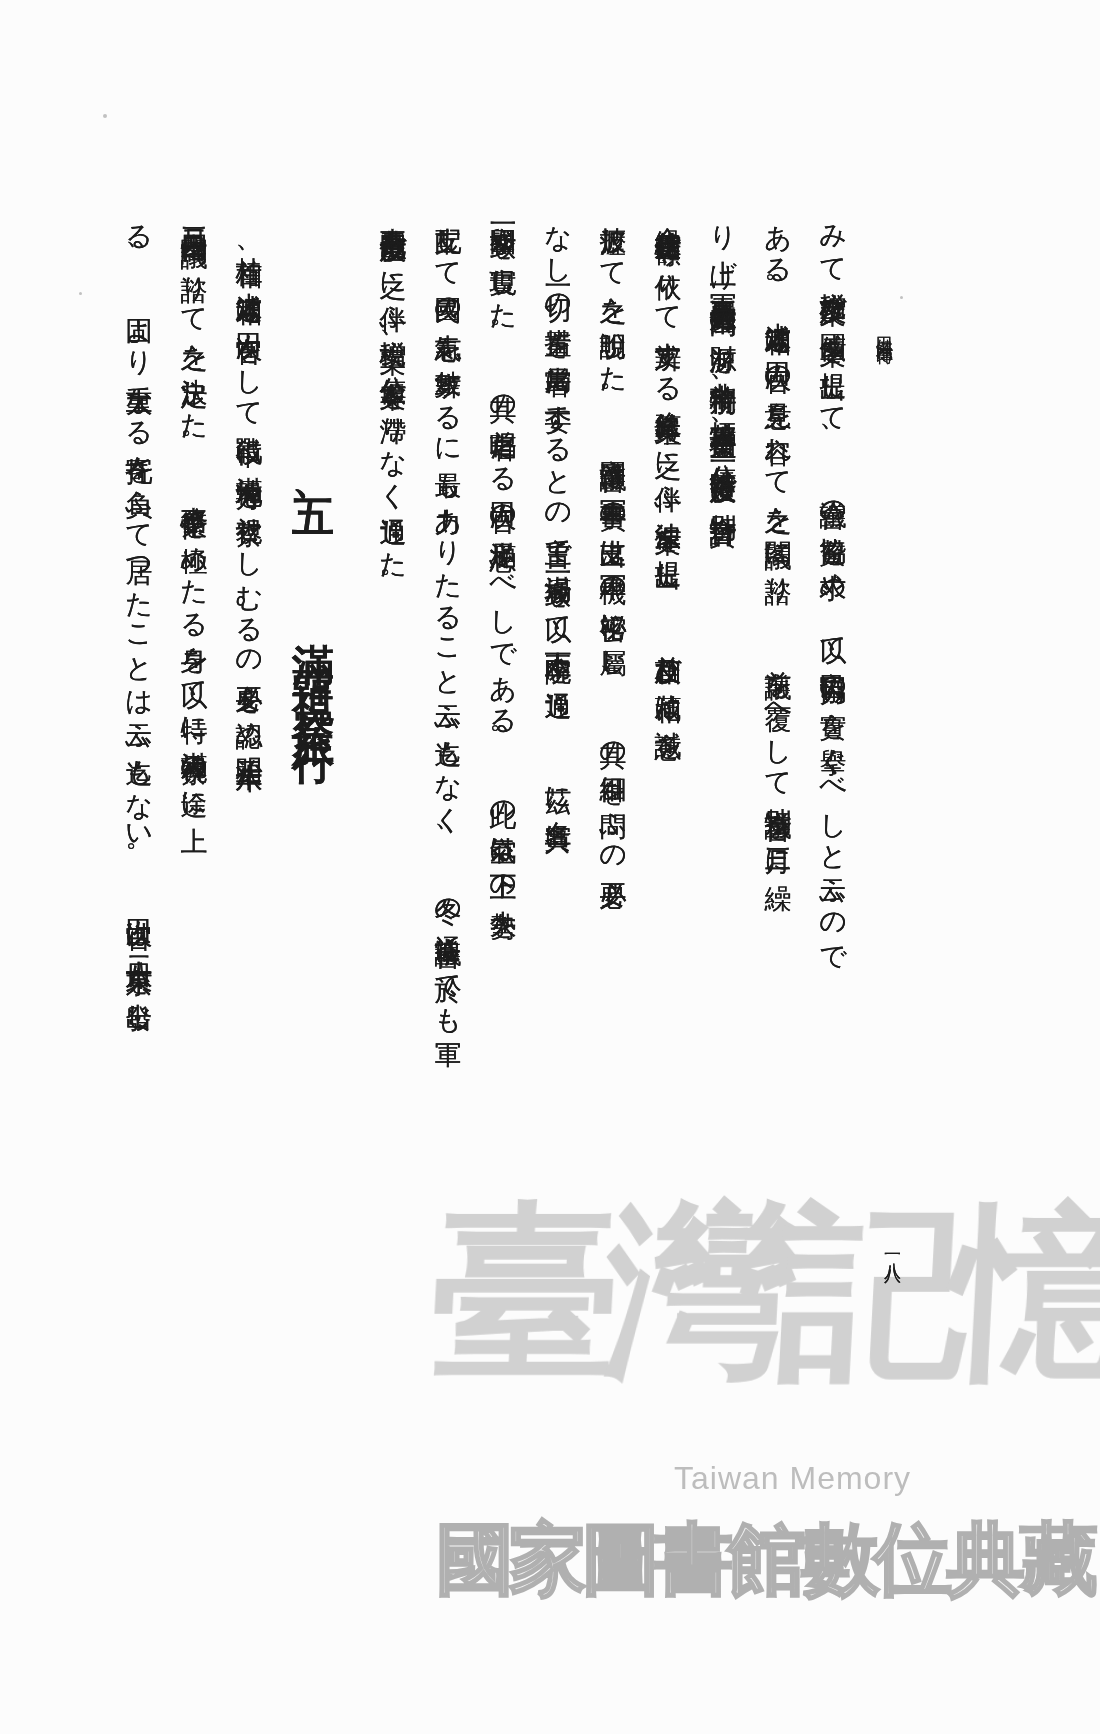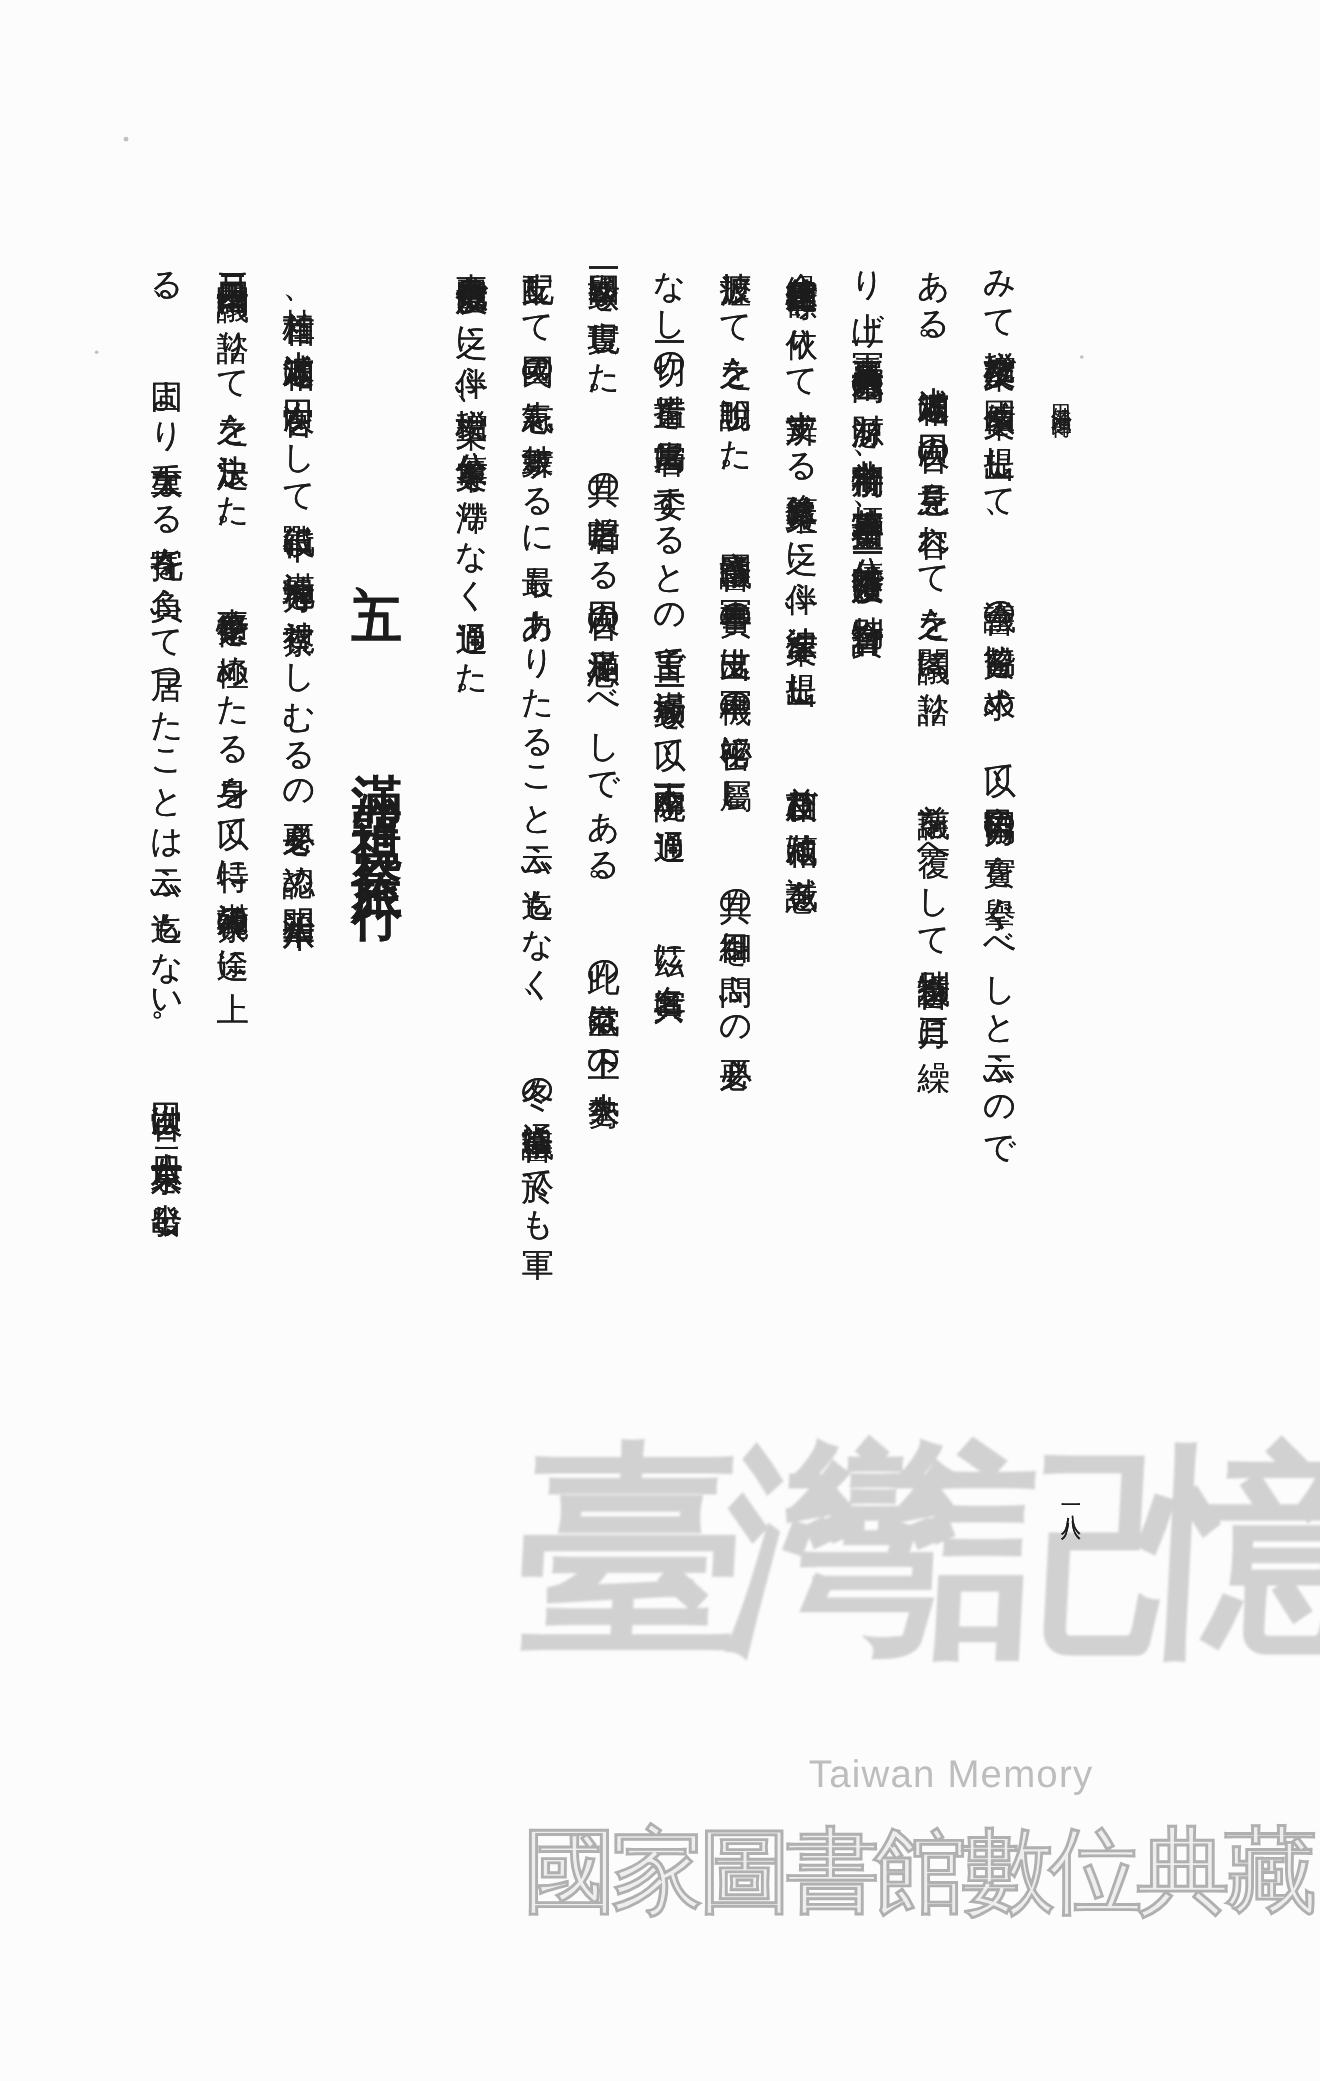--- a/index.html
+++ b/index.html
@@ -56,21 +56,21 @@
   .wm-latin{
     left:674px;top:1460px;
     font-size:32px;
     color:#bdbdbd;
     letter-spacing:1px;
     font-family:Liberation Sans, sans-serif;
   }
   .wm-label{
     left:436px;top:1508px;
     font-size:78px;
-    font-weight:normal;
+    font-weight:bold;
     letter-spacing:-5px;
     color:rgba(205,205,205,0.30);
     -webkit-text-stroke:2.4px #b0b0b0;
     font-family:"Liberation Sans","DejaVu Sans",sans-serif;
   }
   
   .speck{position:absolute;background:#9a9a9a;border-radius:50%;opacity:.6;z-index:2;}
 </style>
 </head>
 <body>

